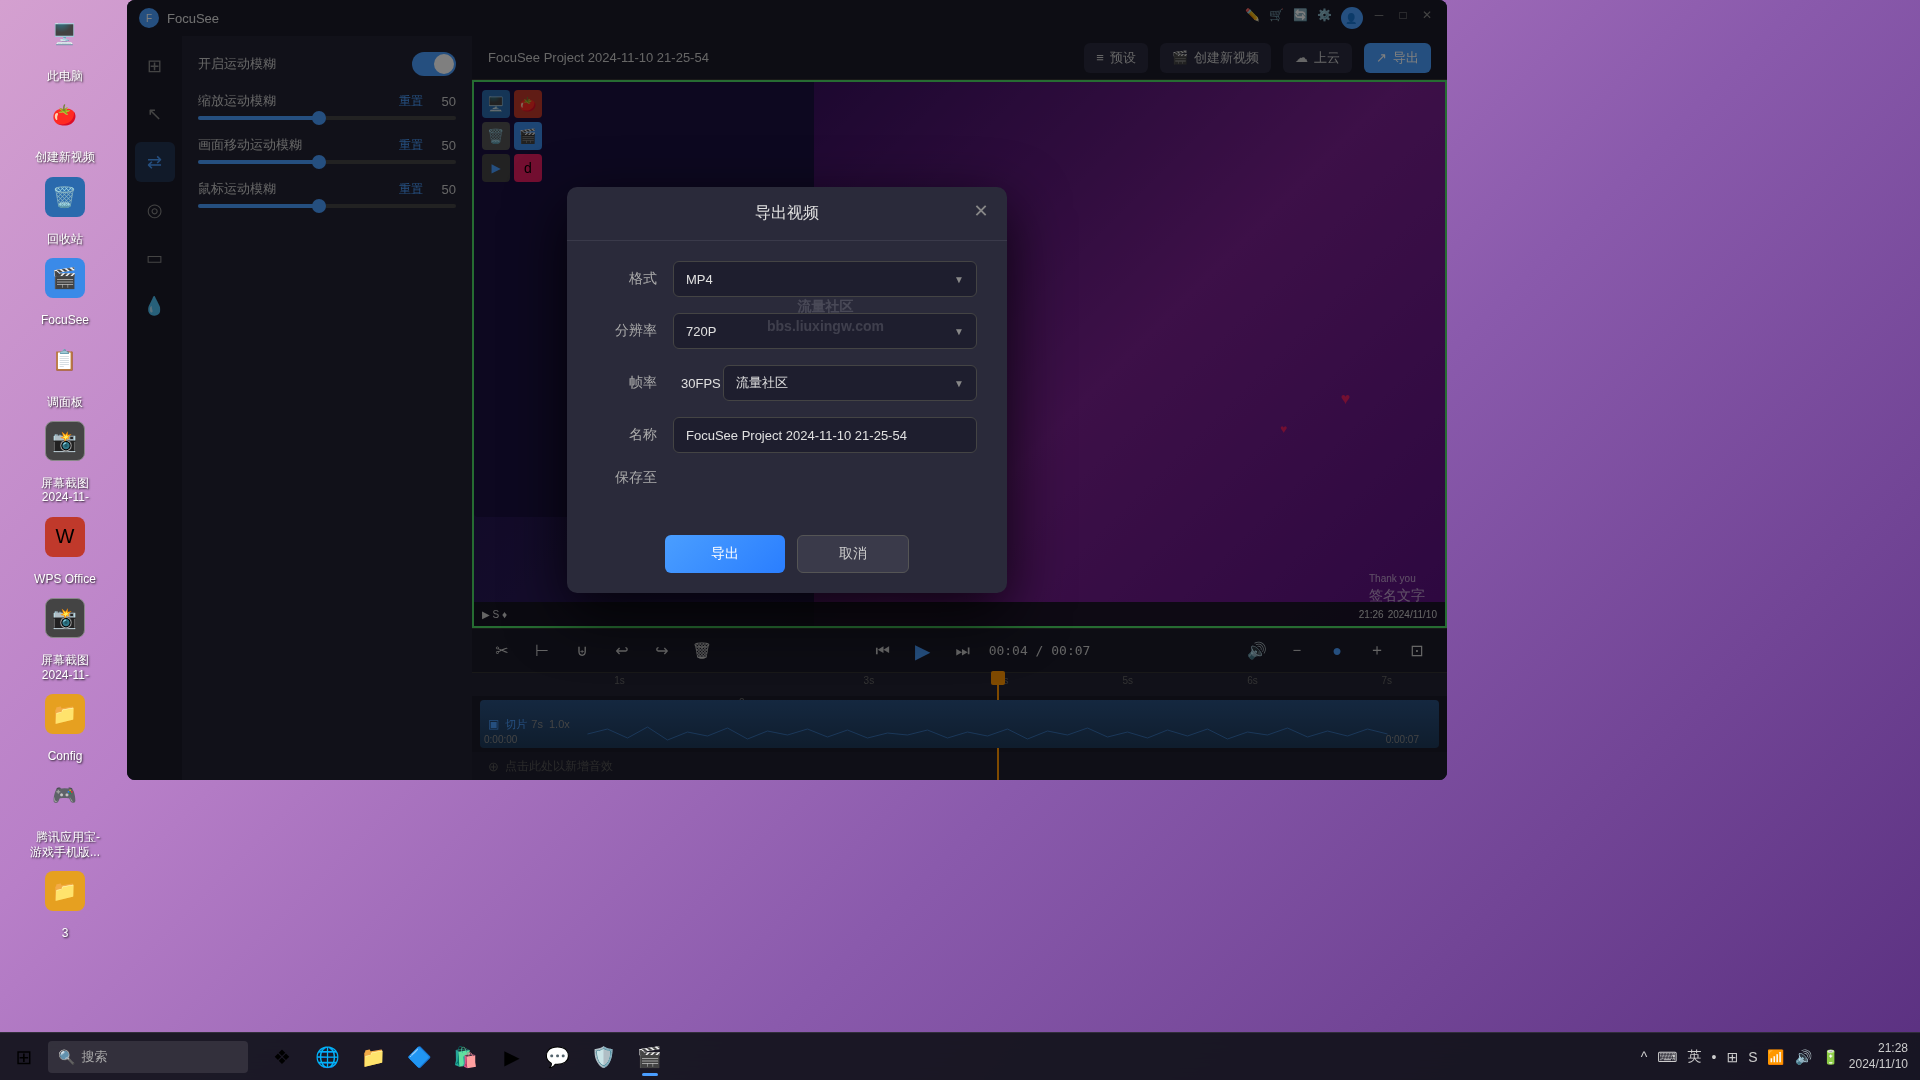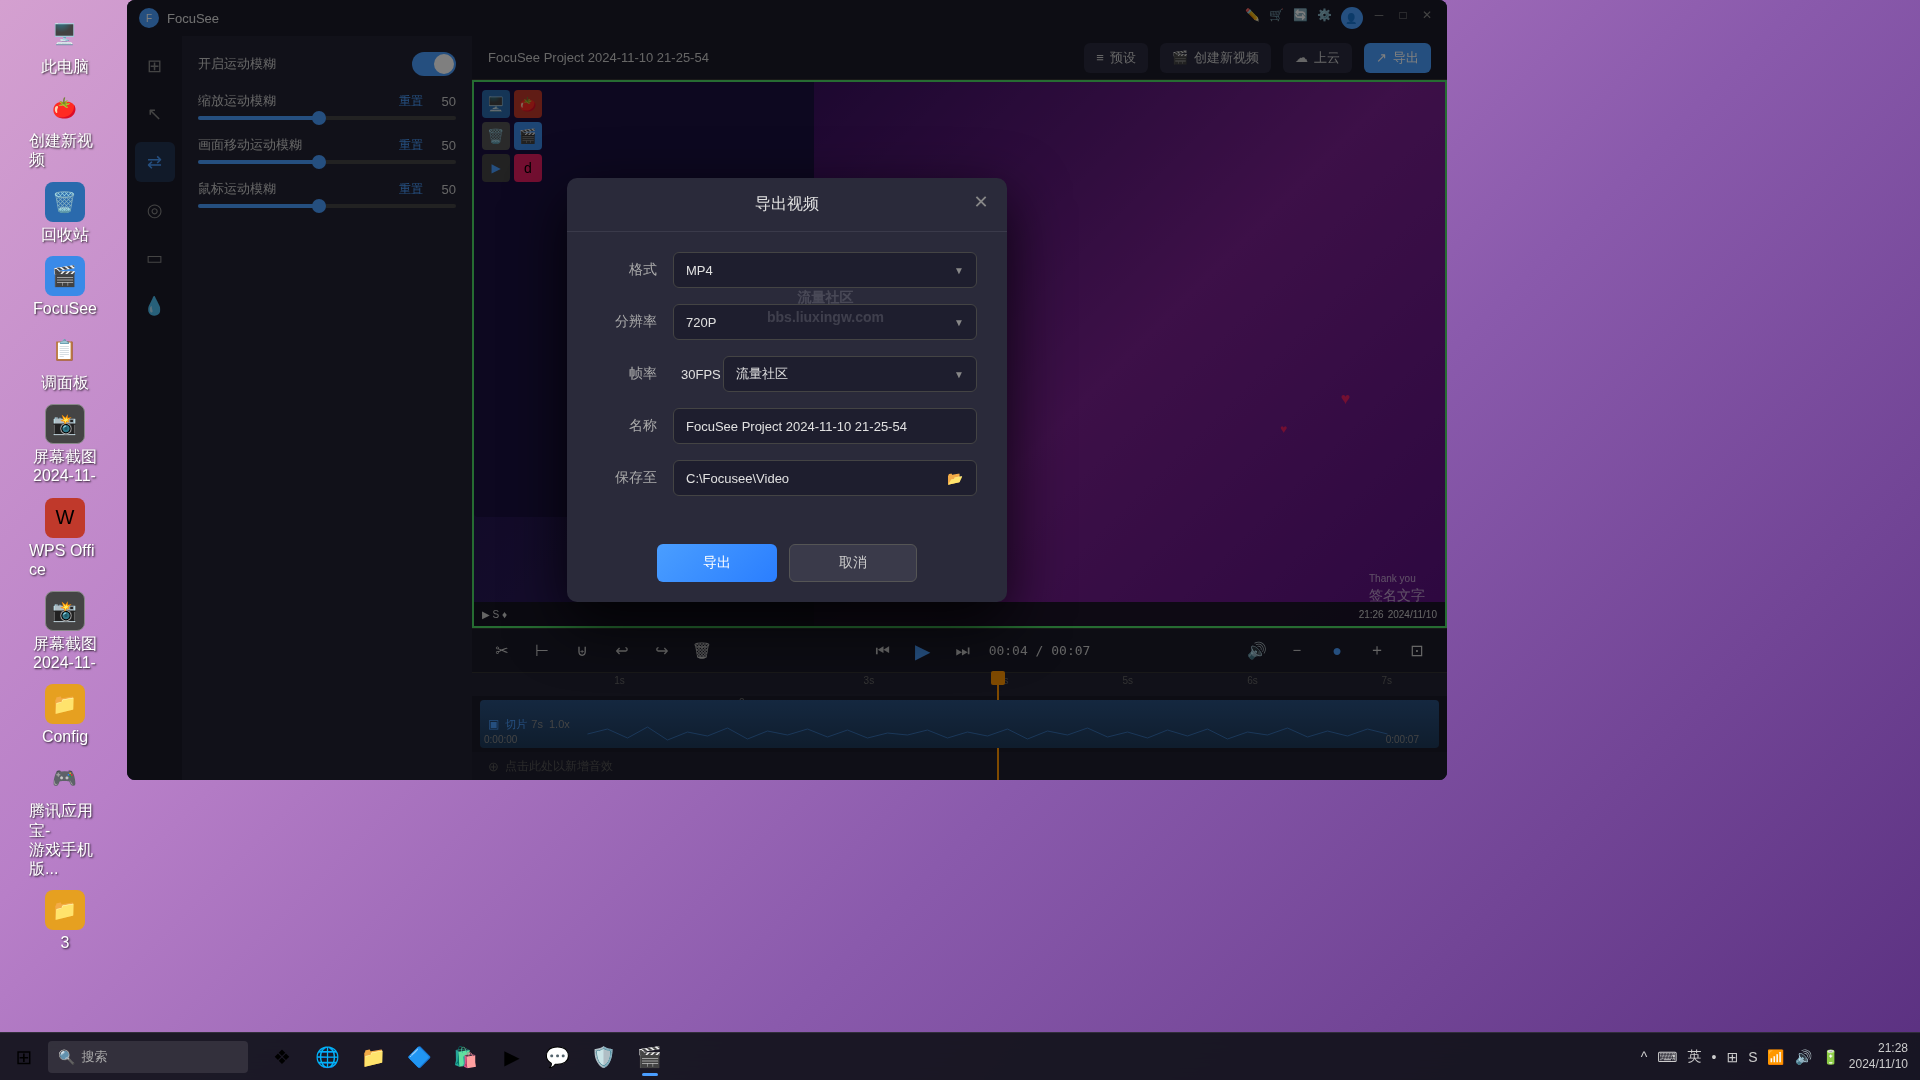--- a/index.html
+++ b/index.html
@@ -48,26 +48,27 @@
       height: 40px;
       border-radius: 8px;
       display: flex;
       align-items: center;
       justify-content: center;
       font-size: 20px;
       margin-bottom: 3px;
     }
 
     .desktop-icon .icon-label {
-      font-size: 16px;
+      font-size: 12px;
       color: white;
-      text-align: left;
+      text-align: right;
       text-shadow: 1px 1px 2px rgba(0,0,0,0.8);
       line-height: 1.2;
       word-break: break-all;
+      margin-top: 12px;
     }
 
     
     .app-window {
       position: absolute;
       top: 0;
       left: 127px;
       width: 1320px;
       height: 780px;
       background: #1e1e2e;
@@ -523,21 +524,21 @@
       border-radius: 6px;
       color: white;
       font-size: 14px;
       cursor: pointer;
       display: flex;
       align-items: center;
       justify-content: center;
     }
 
     .btn-cancel {
-      width: 128px;
+      width: 112px;
       height: 38px;
       background: #3a3a4a;
       border: 1px solid #555;
       border-radius: 6px;
       color: #ccc;
       font-size: 14px;
       cursor: pointer;
       display: flex;
       align-items: center;
       justify-content: center;
@@ -979,24 +980,20 @@
 
         <div class="modal-row">
           <span class="modal-label">名称</span>
           <div class="modal-input">
             <span>FocuSee Project 2024-11-10 21-25-54</span>
           </div>
         </div>
 
         <div class="modal-row">
           <span class="modal-label">保存至</span>
-          <div class="modal-path">
-            <span>C:\Focusee\Video</span>
-            <span style="color:#888;">📂</span>
-          </div>
         </div>
       </div>
 
       <div class="modal-footer">
         <button class="btn-export">导出</button>
         <button class="btn-cancel">取消</button>
       </div>
     </div>
   </div>
 </div>

